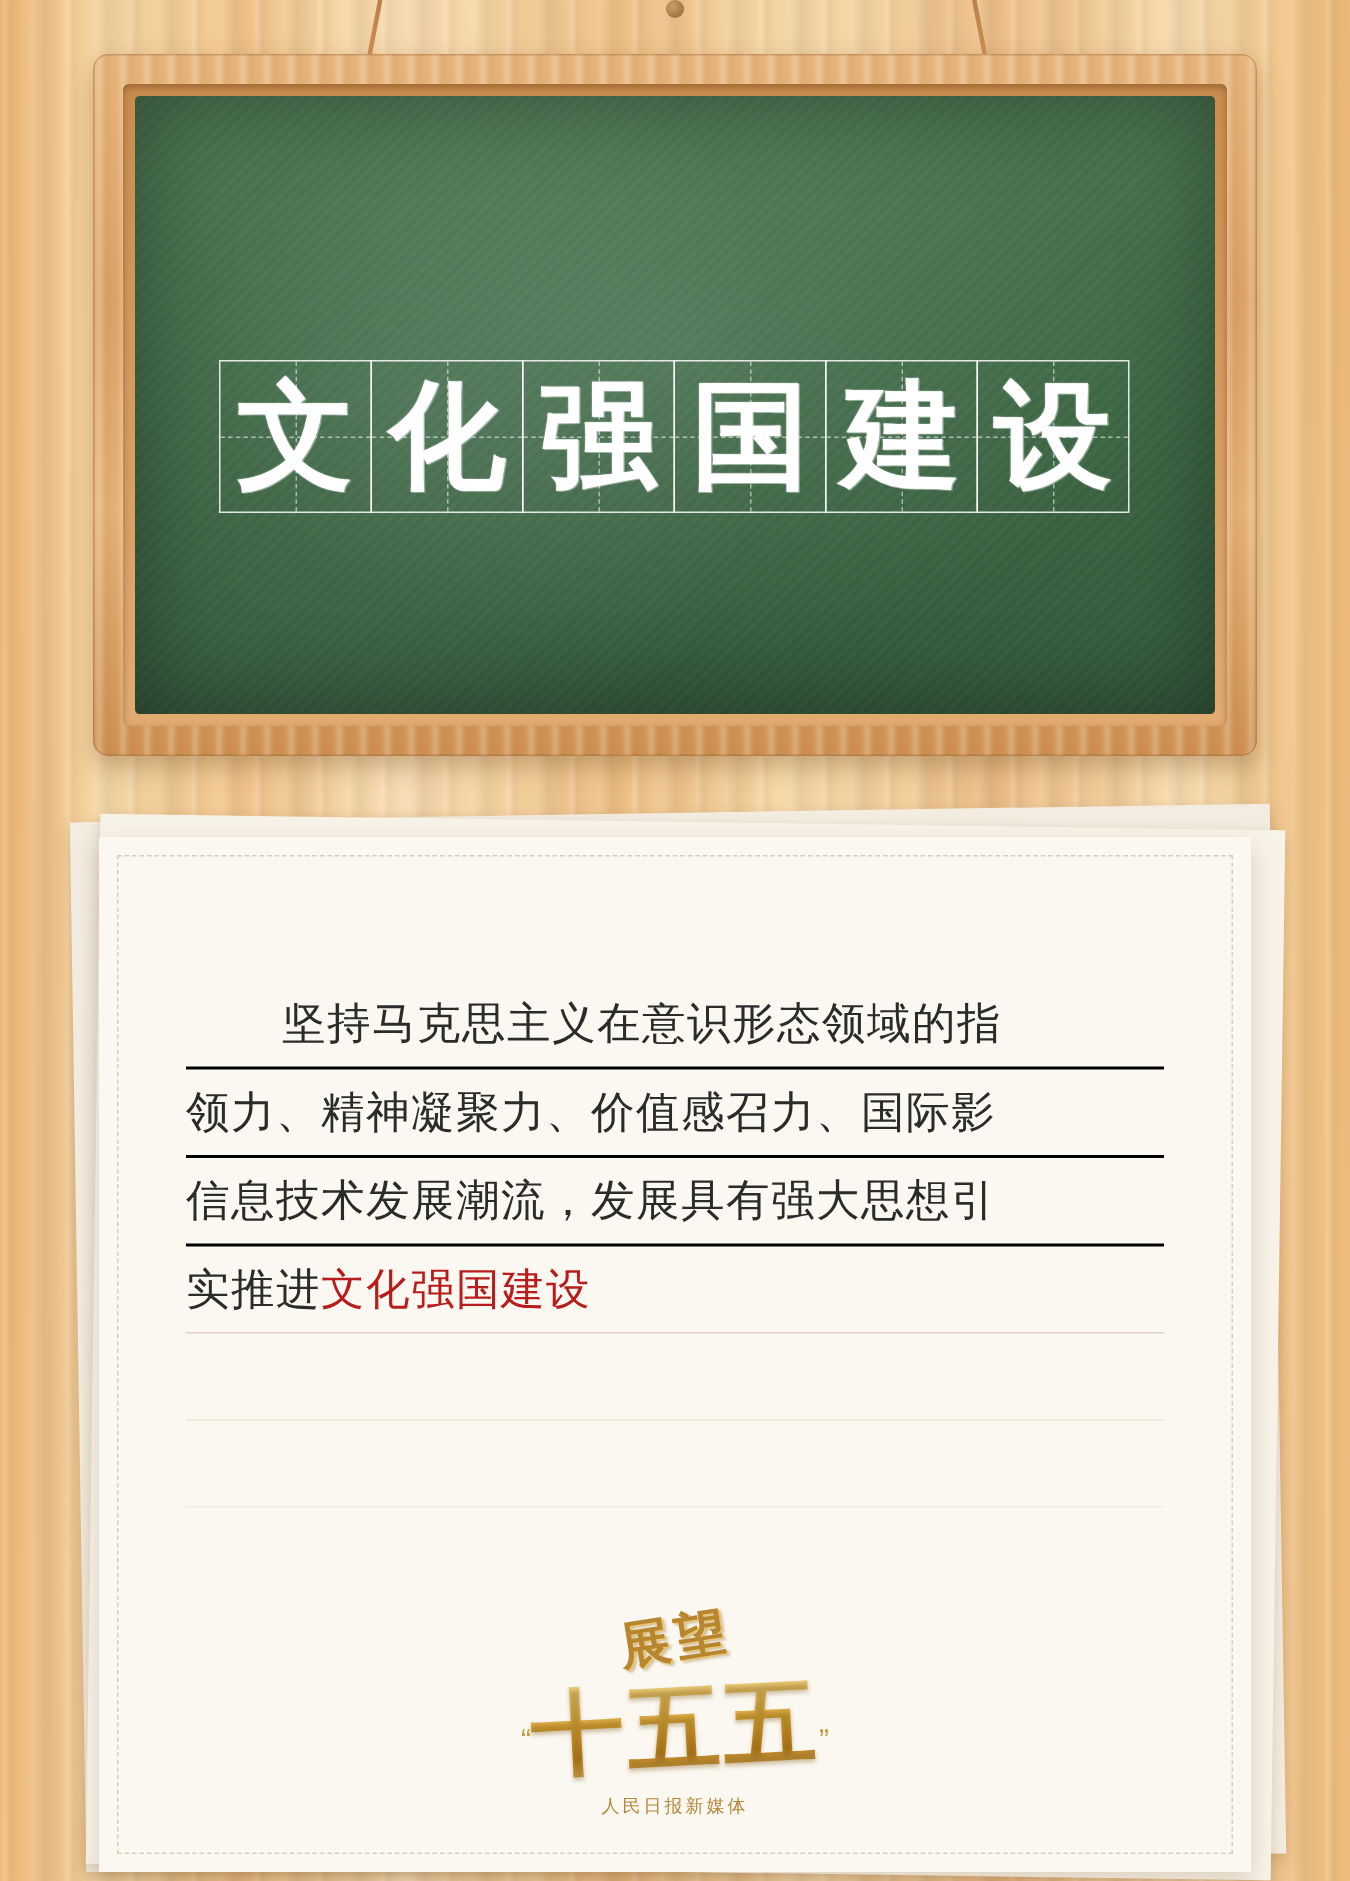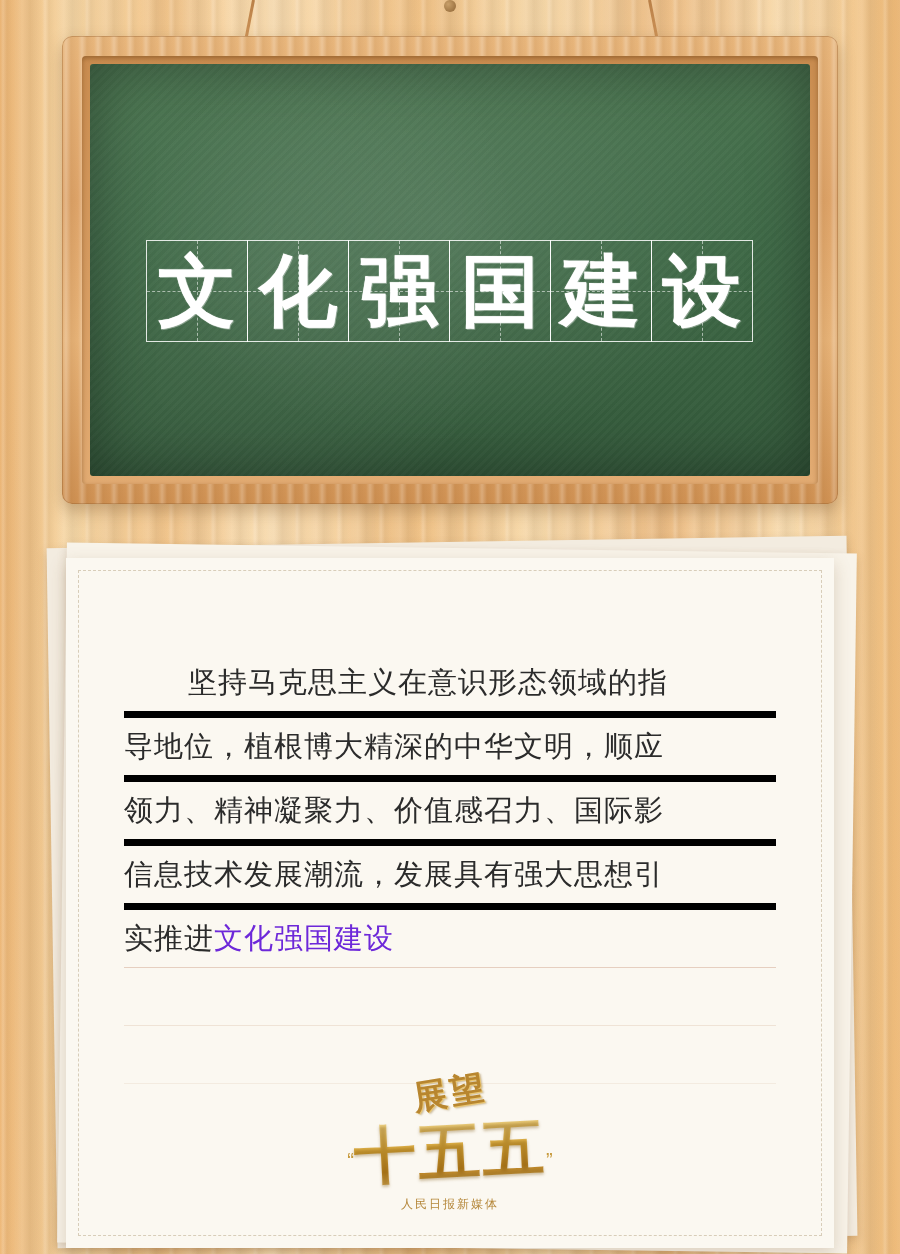--- a/index.html
+++ b/index.html
@@ -218,35 +218,35 @@
   .paper-text {
     position: absolute;
     left: 58px;
     top: 96px;
     width: 652px;
   }
   .text-line {
     position: relative;
     height: 57px;
     line-height: 57px;
-    border-bottom: 7px solid #000000;
+    border-bottom: 2px solid #000000;
     font-family: "DejaVu Sans", sans-serif;
     font-size: 29px;
     letter-spacing: 1px;
     color: #2b2b2b;
     white-space: nowrap;
   }
   .text-line.first { text-indent: 64px; }
   .text-line.last { border-bottom: 1px solid #e6cfc0; }
   .blank-line {
     height: 57px;
     border-bottom: 1px solid #efe3d6;
   }
   .blank-line.faint { border-bottom-color: #f3ebe0; }
-  .hl-red { color: #6d28d9; }
+  .hl-red { color: #b91c1c; }
 
   
   .logo {
     position: absolute;
     left: 50%;
     bottom: 28px;
     transform: translateX(-50%);
     width: 230px;
     height: 150px;
     text-align: center;
@@ -324,21 +324,20 @@
   </div>
 </div>
 
 <div class="paper-stack">
   <div class="paper-back1"></div>
   <div class="paper-back2"></div>
   <div class="paper-main">
 
     <div class="paper-text">
       <div class="text-line first">坚持马克思主义在意识形态领域的指</div>
-      <div class="text-line">导地位，植根博大精深的中华文明，顺应</div>
       <div class="text-line">领力、精神凝聚力、价值感召力、国际影</div>
       <div class="text-line">信息技术发展潮流，发展具有强大思想引</div>
       <div class="text-line last">
         <span>实推进</span><span class="hl-red">文化强国建设</span>
       </div>
       <div class="blank-line"></div>
       <div class="blank-line faint"></div>
     </div>
 
     <div class="logo">

